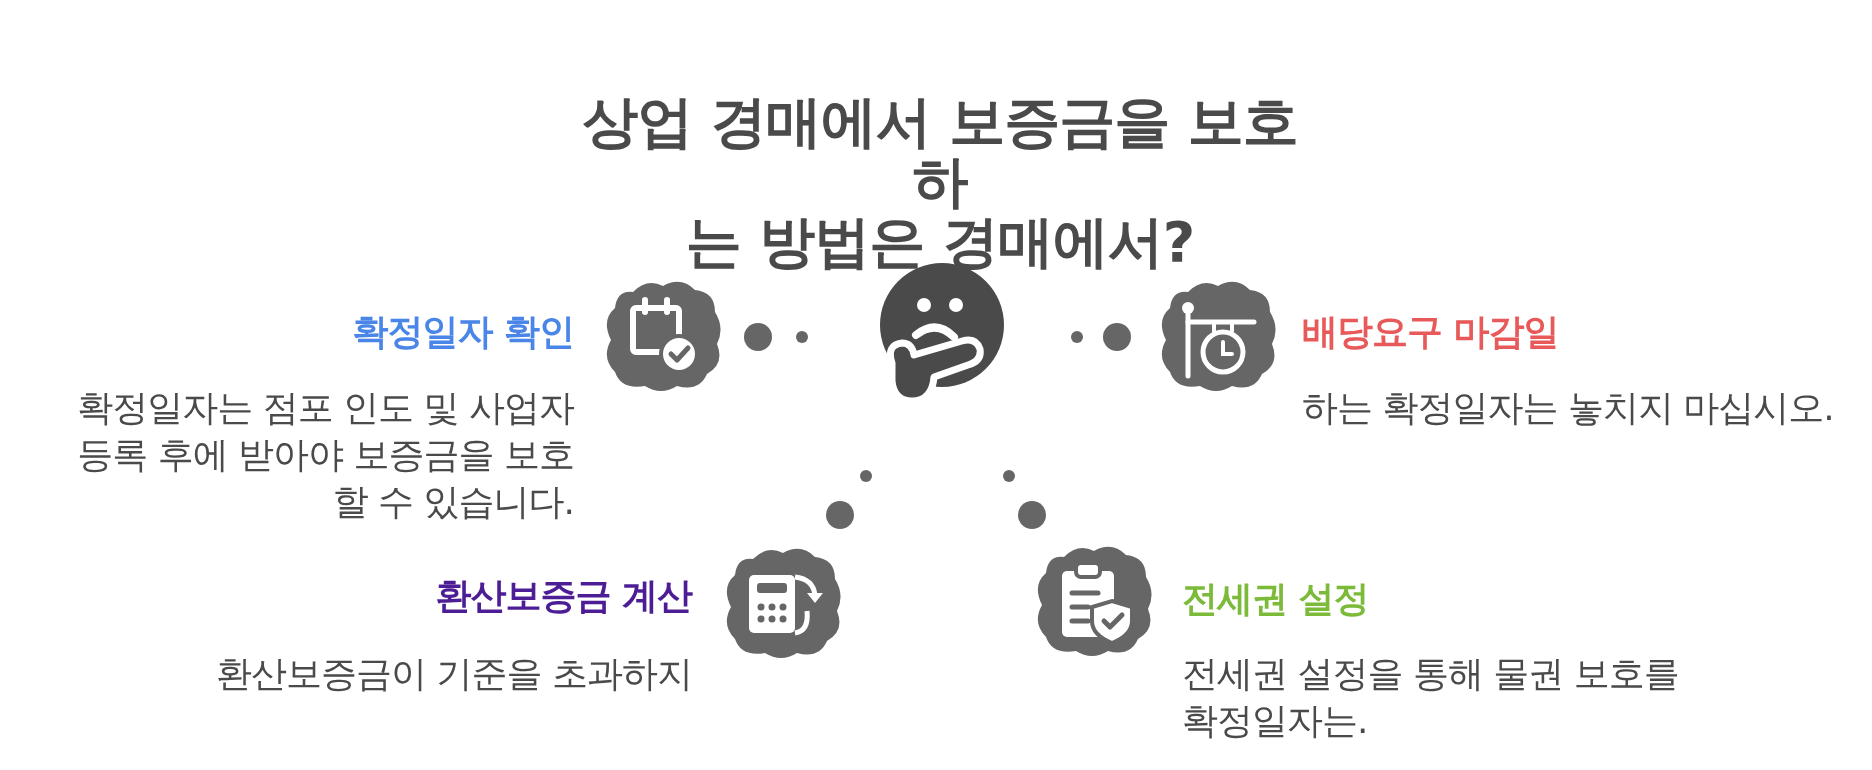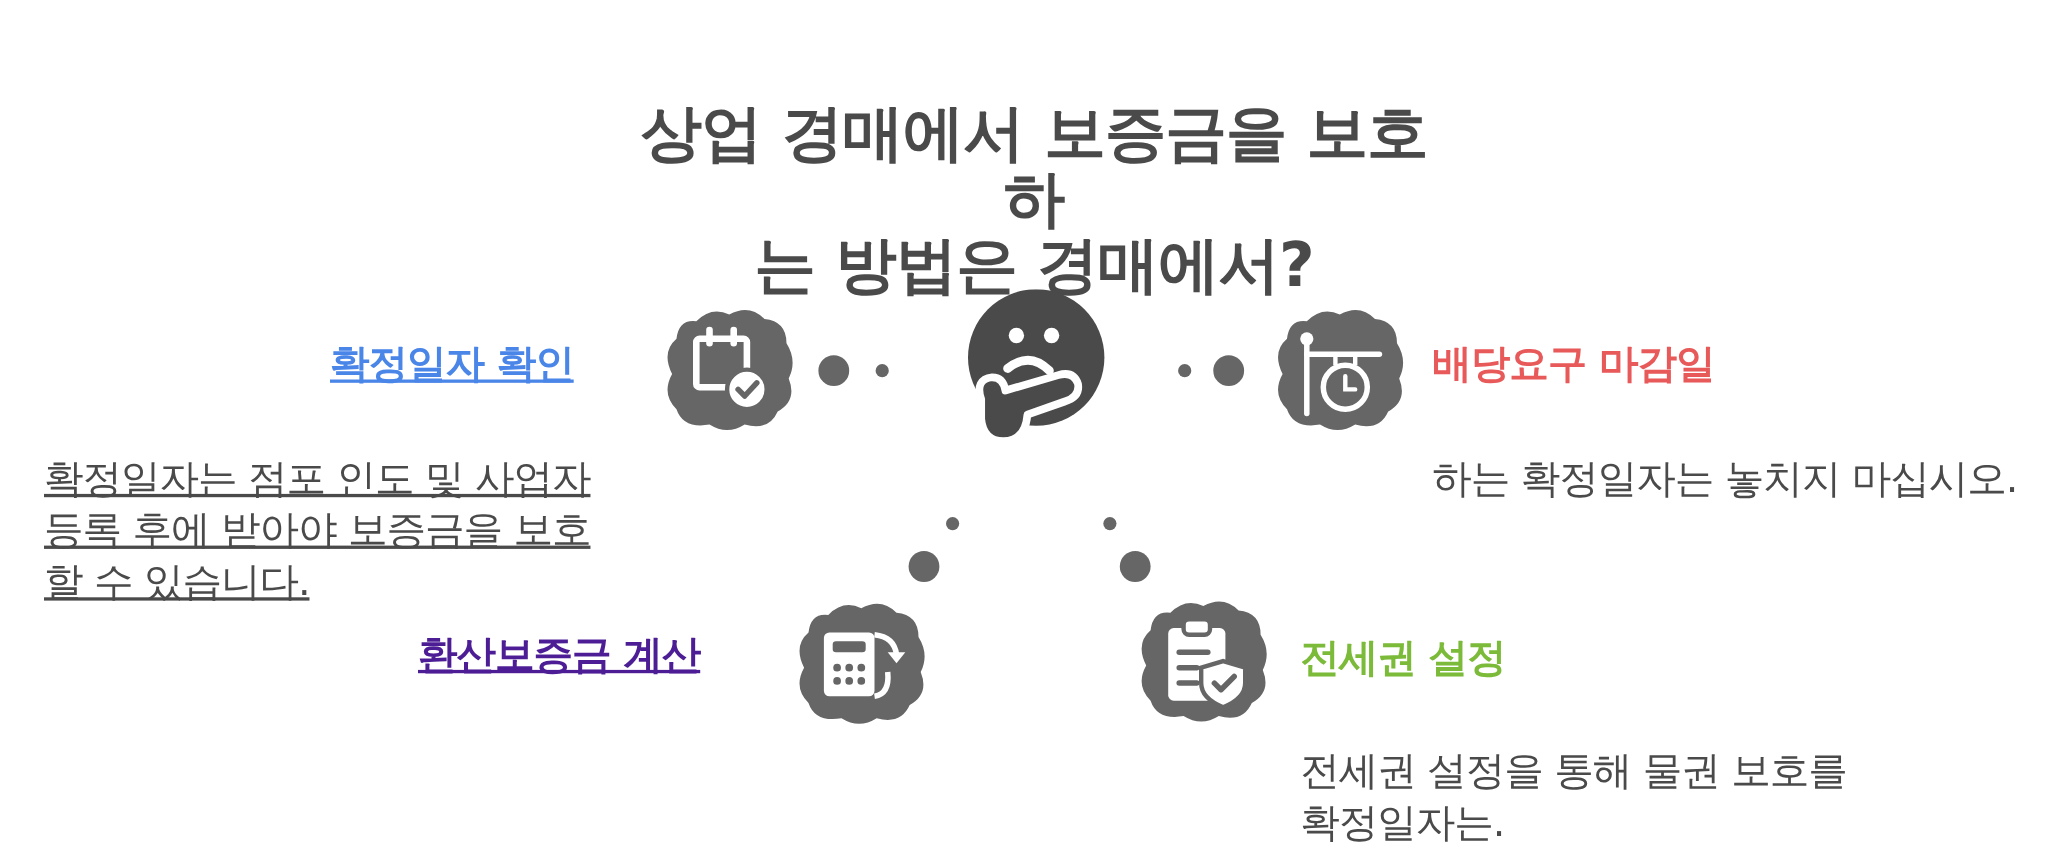--- a/index.html
+++ b/index.html
@@ -6,23 +6,23 @@
   body {
     width: 1872px; height: 770px; background: #ffffff; position: relative; overflow: hidden;
     font-family: "DejaVu Sans", "Liberation Sans", sans-serif; color: #4a4a4a;
   }
   .title {
     position: absolute; left: 560px; top: 92px; width: 760px; text-align: center;
     font-size: 56px; font-weight: bold; line-height: 60px; color: #4a4a4a; letter-spacing: -1px;
   }
   .title span { display: block; }
   .heading { position: absolute; font-size: 36px; font-weight: bold; line-height: 44px; letter-spacing: -1px; white-space: nowrap; }
-  .desc { position: absolute; font-size: 36px; line-height: 47px; color: #4a4a4a; letter-spacing: -1px; margin-top: 28px; }
+  .desc { position: absolute; font-size: 36px; line-height: 47px; color: #4a4a4a; letter-spacing: -1px; }
   .desc span { display: block; white-space: nowrap; }
-  .right-align { text-align: left; text-decoration: underline; }
+  .right-align { text-align: right; }
   .blob { position: absolute; width: 120px; height: 116px; }
   .blob svg { width: 100%; height: 100%; display: block; }
   .dot { position: absolute; border-radius: 50%; background: #666666; }
   .center-face { position: absolute; left: 872px; top: 263px; width: 134px; height: 140px; }
   .center-face svg { width: 100%; height: 100%; display: block; }
 </style>
 </head>
 <body>
 
 <div class="title">
@@ -94,20 +94,21 @@
     <circle cx="38" cy="74" r="3.5" fill="#666666"></circle>
       <circle cx="49" cy="74" r="3.5" fill="#666666"></circle>
       <circle cx="60" cy="74" r="3.5" fill="#666666"></circle>
     <path d="M72 32 Q90 34 92 50" stroke="#fff" stroke-width="5" fill="none"></path>
     <path d="M84 48 L92 58 L100 48 Z" fill="#fff"></path>
     <path d="M84 66 Q86 86 72 88" stroke="#fff" stroke-width="5" fill="none"></path>
   </svg>
 </div>
 <div class="heading right-align" style="left:380px;top:574px;width:312px;color:#4c1d95;">환산보증금 계산</div>
 <div class="desc right-align" style="left:160px;top:650px;width:532px;">
+  <span>환산보증금이 기준을 초과하지</span>
 </div>
 
 <div class="blob" style="left:1034px;top:543px;">
   <svg viewBox="0 0 120 116">
     <path d="M30 14 Q44 0 60 8 Q78 -2 92 12 Q112 14 112 34 Q122 50 114 66 Q122 86 104 96 Q96 114 74 108 Q58 118 42 108 Q18 112 12 94 Q-2 80 8 62 Q-2 42 12 30 Q14 12 30 14 Z" fill="#666666"></path>
     <rect x="28" y="28" width="52" height="66" rx="5" fill="#fff"></rect>
     <rect x="42" y="20" width="24" height="14" rx="5" fill="#fff" stroke="#666666" stroke-width="4"></rect>
     <line x1="38" y1="50" x2="64" y2="50" stroke="#666666" stroke-width="5" stroke-linecap="round"></line>
     <line x1="38" y1="64" x2="54" y2="64" stroke="#666666" stroke-width="5" stroke-linecap="round"></line>
     <line x1="38" y1="78" x2="54" y2="78" stroke="#666666" stroke-width="5" stroke-linecap="round"></line>

